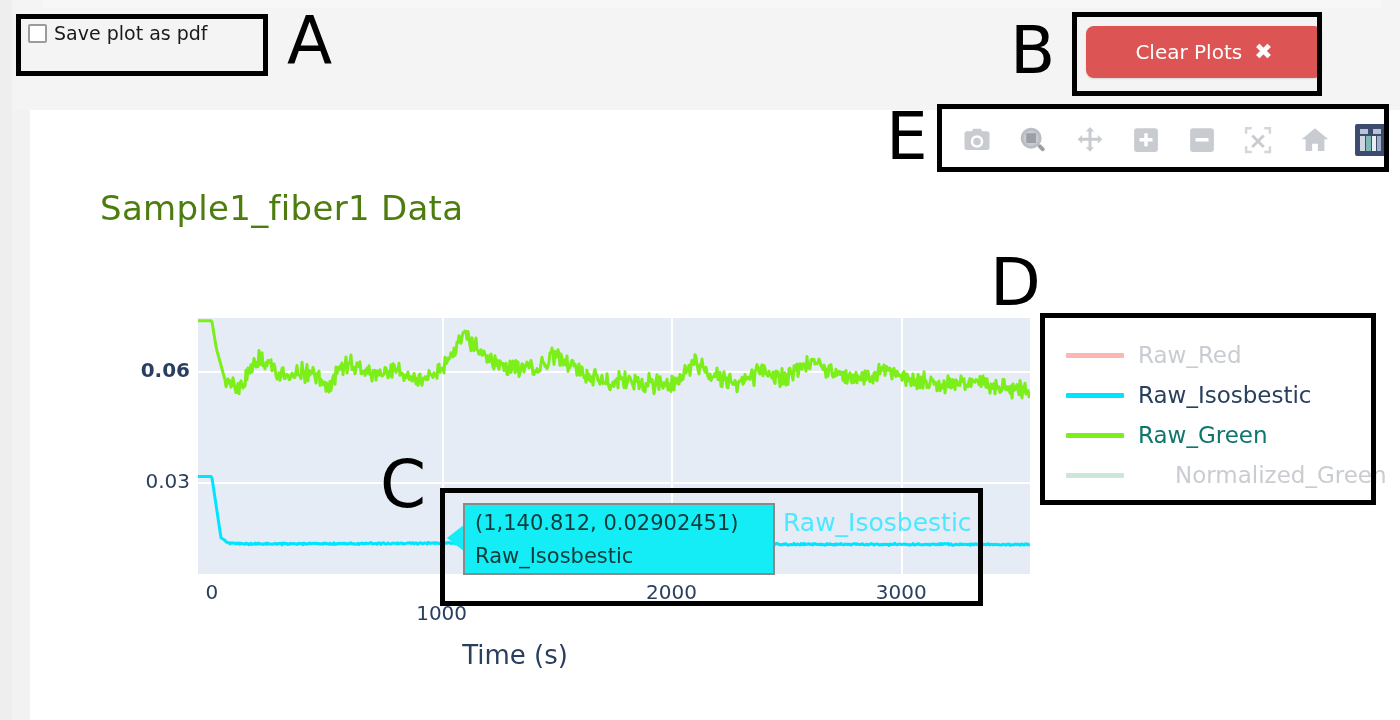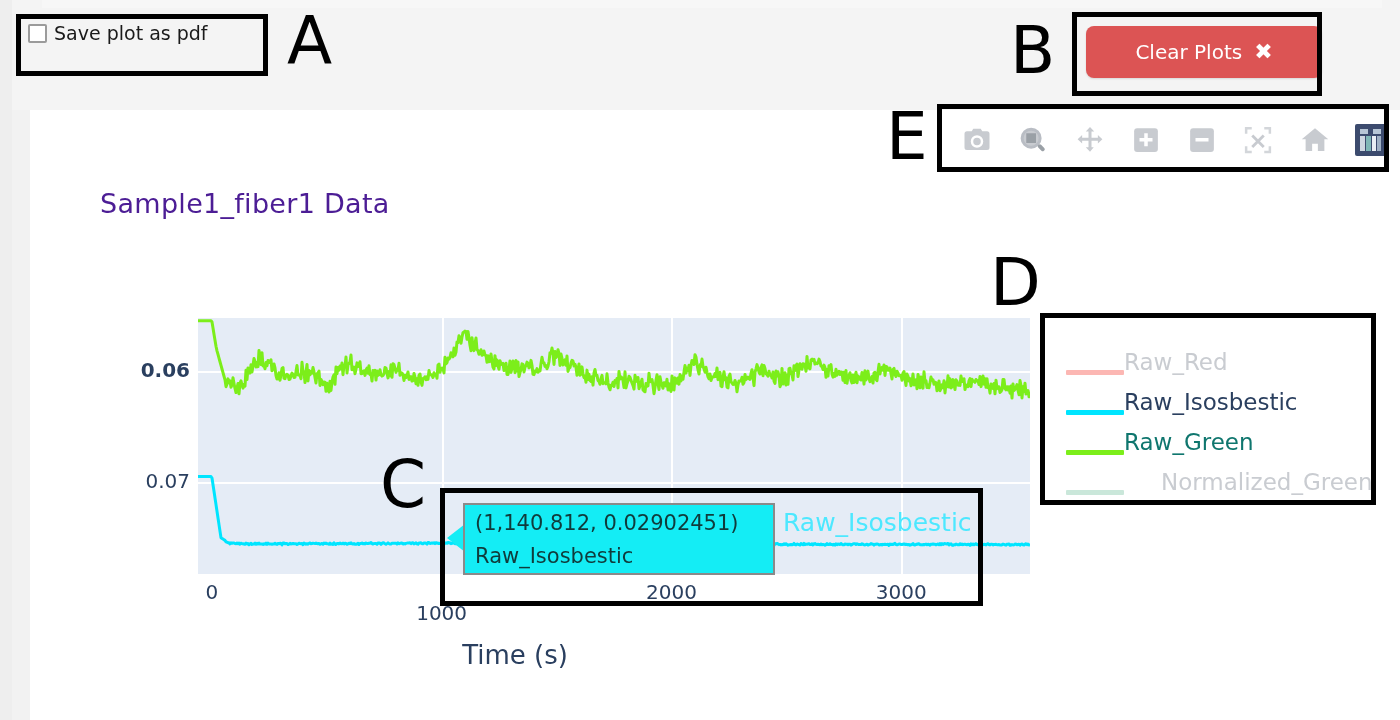--- a/index.html
+++ b/index.html
@@ -60,21 +60,21 @@
   .mb-fill { fill:#c8cbd0; }
   .mb-fill-dark { fill:#9aa0a6; }
 
   .plotly-logo { width:32px; height:32px; background:#3c4b6e; border-radius:2px;
                  position:relative; display:block; }
   .plotly-logo i { position:absolute; display:block; background:#b7c6d6; }
 
   
   .plot-title {
     position:absolute; left:100px; top:188px;
-    font-size:27px; color:#4c1d95; letter-spacing:.3px;
+    font-size:34px; color:#4d7c0f; letter-spacing:.3px;
     font-family:"DejaVu Sans", sans-serif; white-space:nowrap;
   }
   .plot-area {
     position:absolute; left:198px; top:318px; width:832px; height:256px;
     background:#e5ecf6;
   }
   .gridline-h { position:absolute; left:0; width:100%; height:2px; background:#ffffff; }
   .gridline-v { position:absolute; top:0; height:100%; width:2px; background:#ffffff; }
 
   .ylabel {
@@ -117,21 +117,21 @@
     border-top:14px solid transparent;
     border-bottom:14px solid transparent;
     border-right:18px solid #14edf5;
   }
 
   
   .legend {
     position:absolute; left:1048px; top:321px; width:338px; height:179px;
     background:#ffffff; box-sizing:border-box; padding:14px 0 0 18px;
   }
-  .legend-item { display:flex; align-items:flex-end; height:40px; cursor:pointer; }
+  .legend-item { display:flex; align-items:center; gap:14px; height:40px; cursor:pointer; }
   .legend-swatch { width:58px; height:5px; border-radius:1px; flex:none; }
   .legend-text { font-size:23px; white-space:nowrap; font-family:"DejaVu Sans", sans-serif; }
 
   
   .anno-box { position:absolute; border:5px solid #000000; box-sizing:border-box; }
   .anno-letter {
     position:absolute; font-size:66px; color:#000000; line-height:1;
     font-family:"DejaVu Sans", sans-serif; font-weight:400;
   }
 </style>
@@ -210,21 +210,21 @@
       </span>
     </button>
   </div>
 
   <div class="plot-title">Sample1_fiber1 Data</div>
 
   <div class="ylabel">Fluorescence</div>
   <div class="xlabel">Time (s)</div>
 
   <div id="yticks">
-      <div class="ytick" style="left: 108px; width: 82px; top: 469.174px;">0.07</div>
+      <div class="ytick" style="left: 108px; width: 82px; top: 469.174px;">0.03</div>
       <div class="ytick" style="left: 108px; width: 82px; top: 357.87px; font-weight: bold;">0.06</div>
     </div>
   <div id="xticks">
       <div class="xtick" style="left: 166.79px; top: 580px;">0</div>
       <div class="xtick" style="left: 396.624px; top: 580px; margin-top: 21px;">1000</div>
       <div class="xtick" style="left: 626.459px; top: 580px;">2000</div>
       <div class="xtick" style="left: 856.293px; top: 580px;">3000</div>
     </div>
 
   <div class="plot-area">

